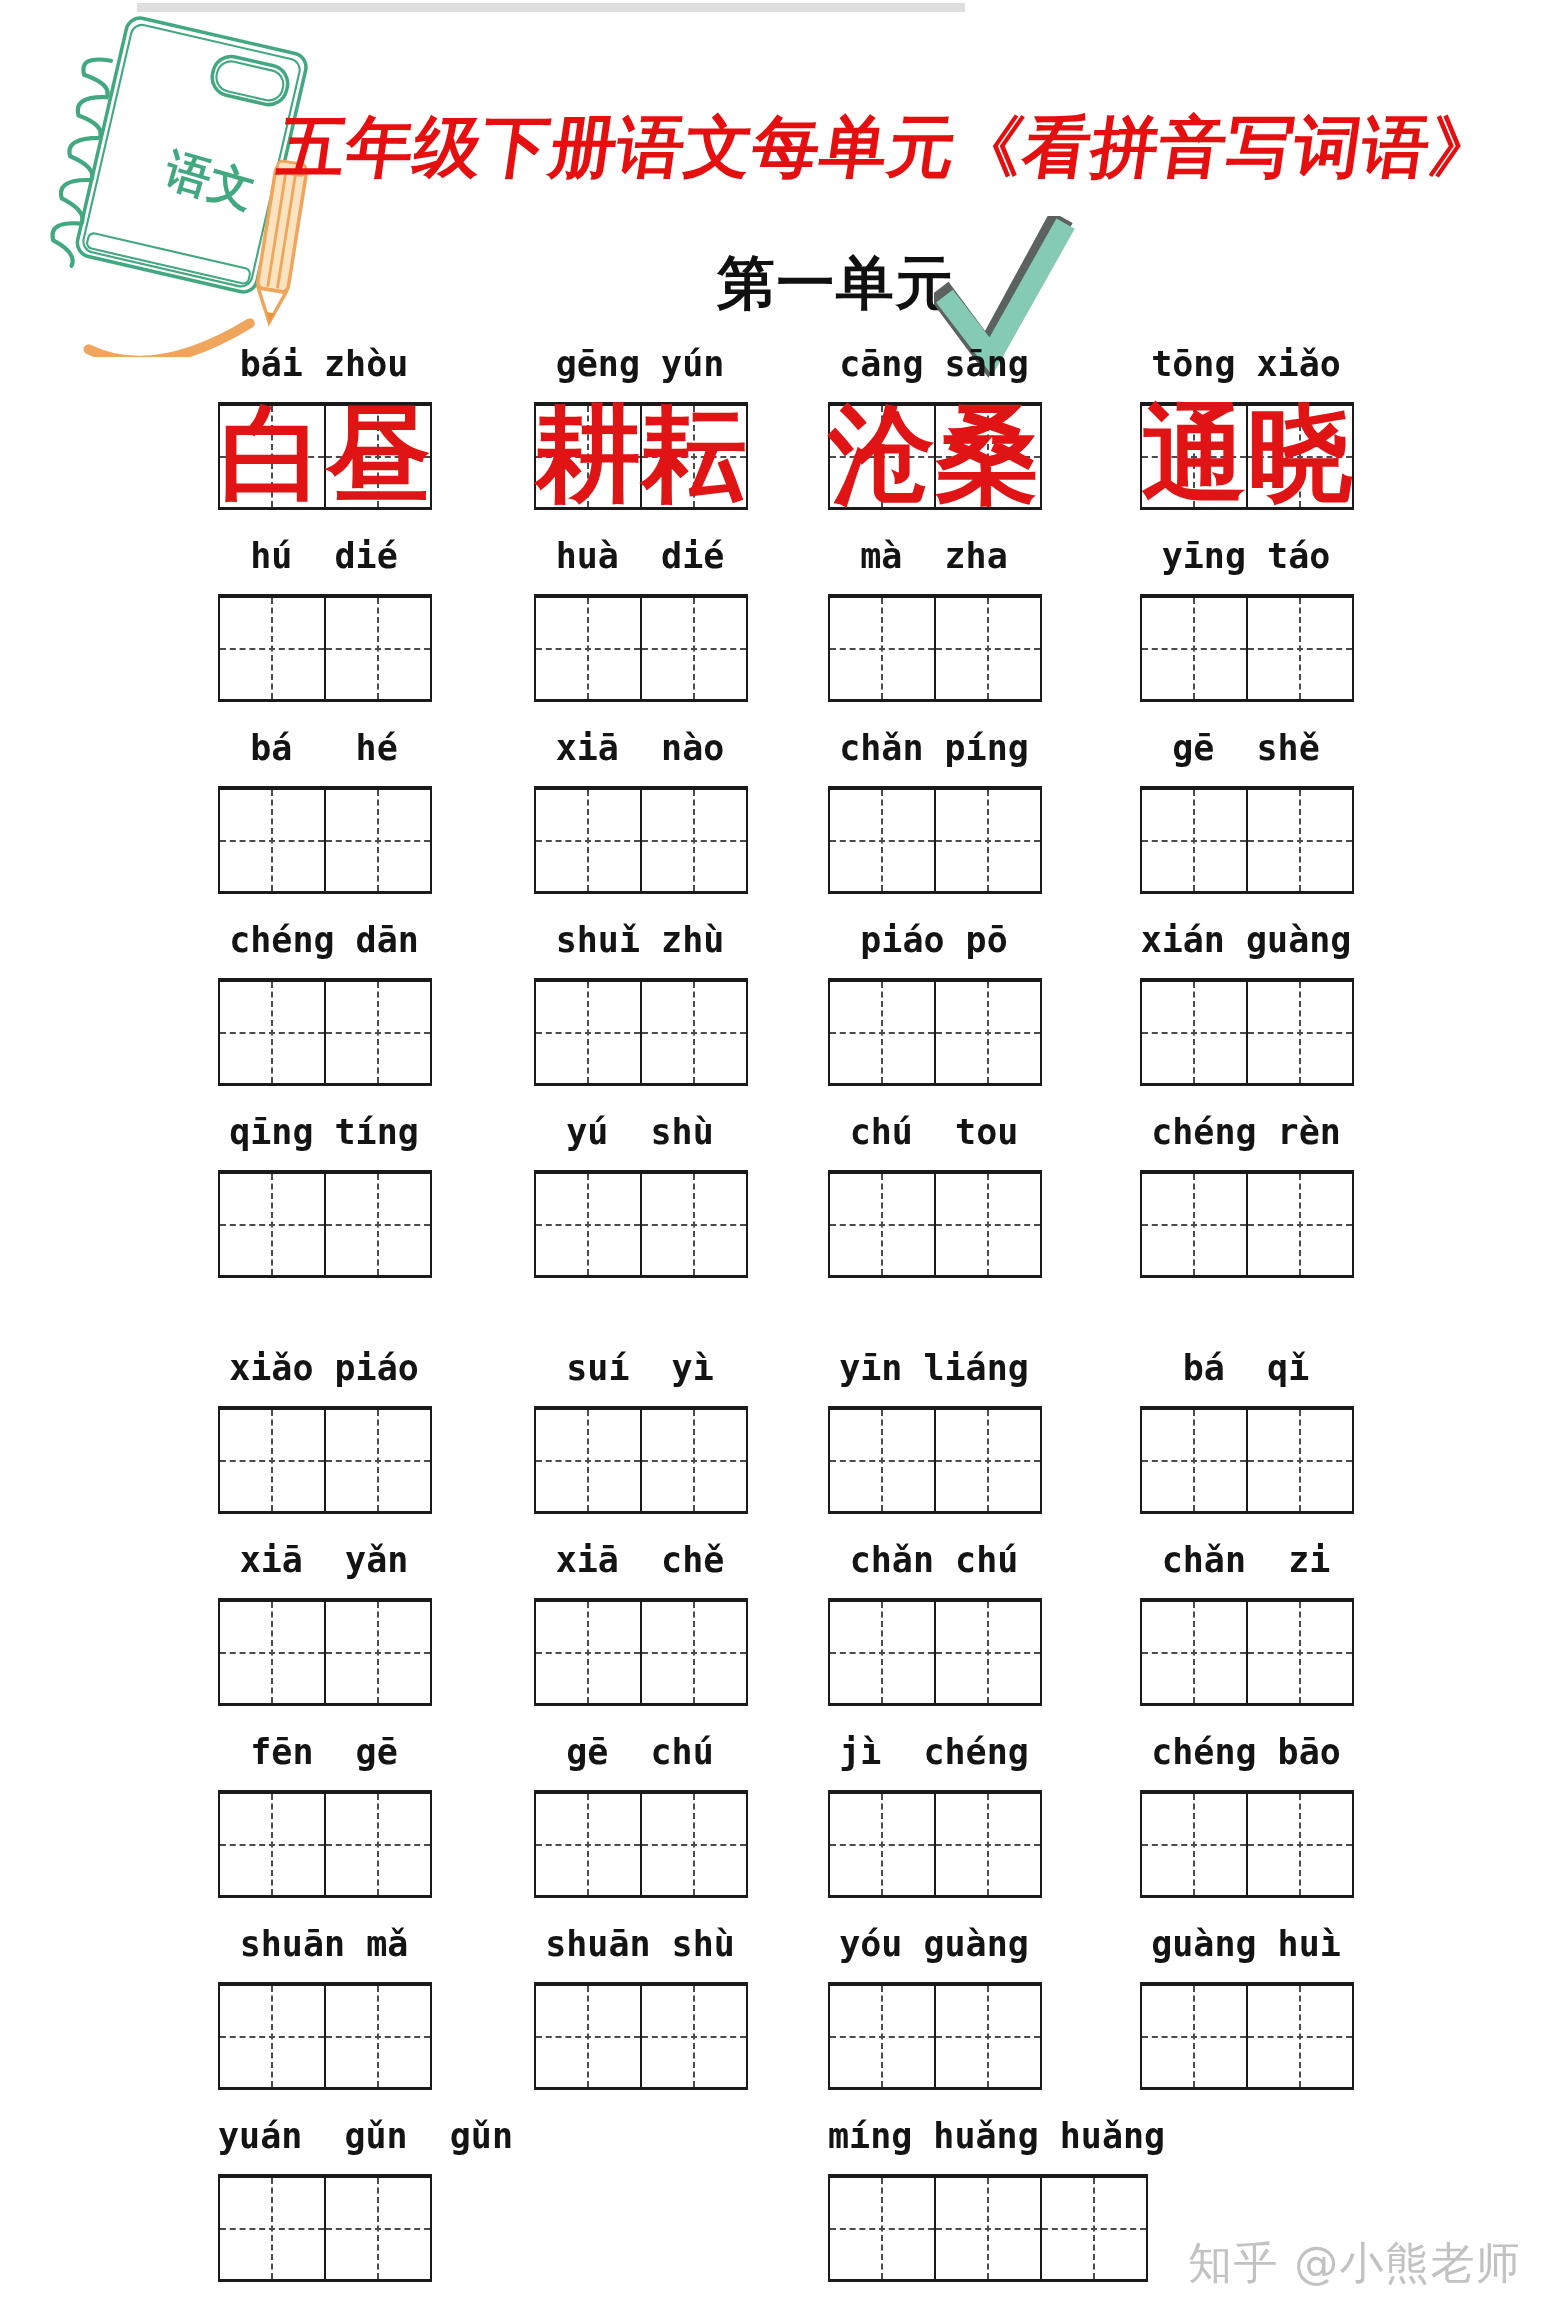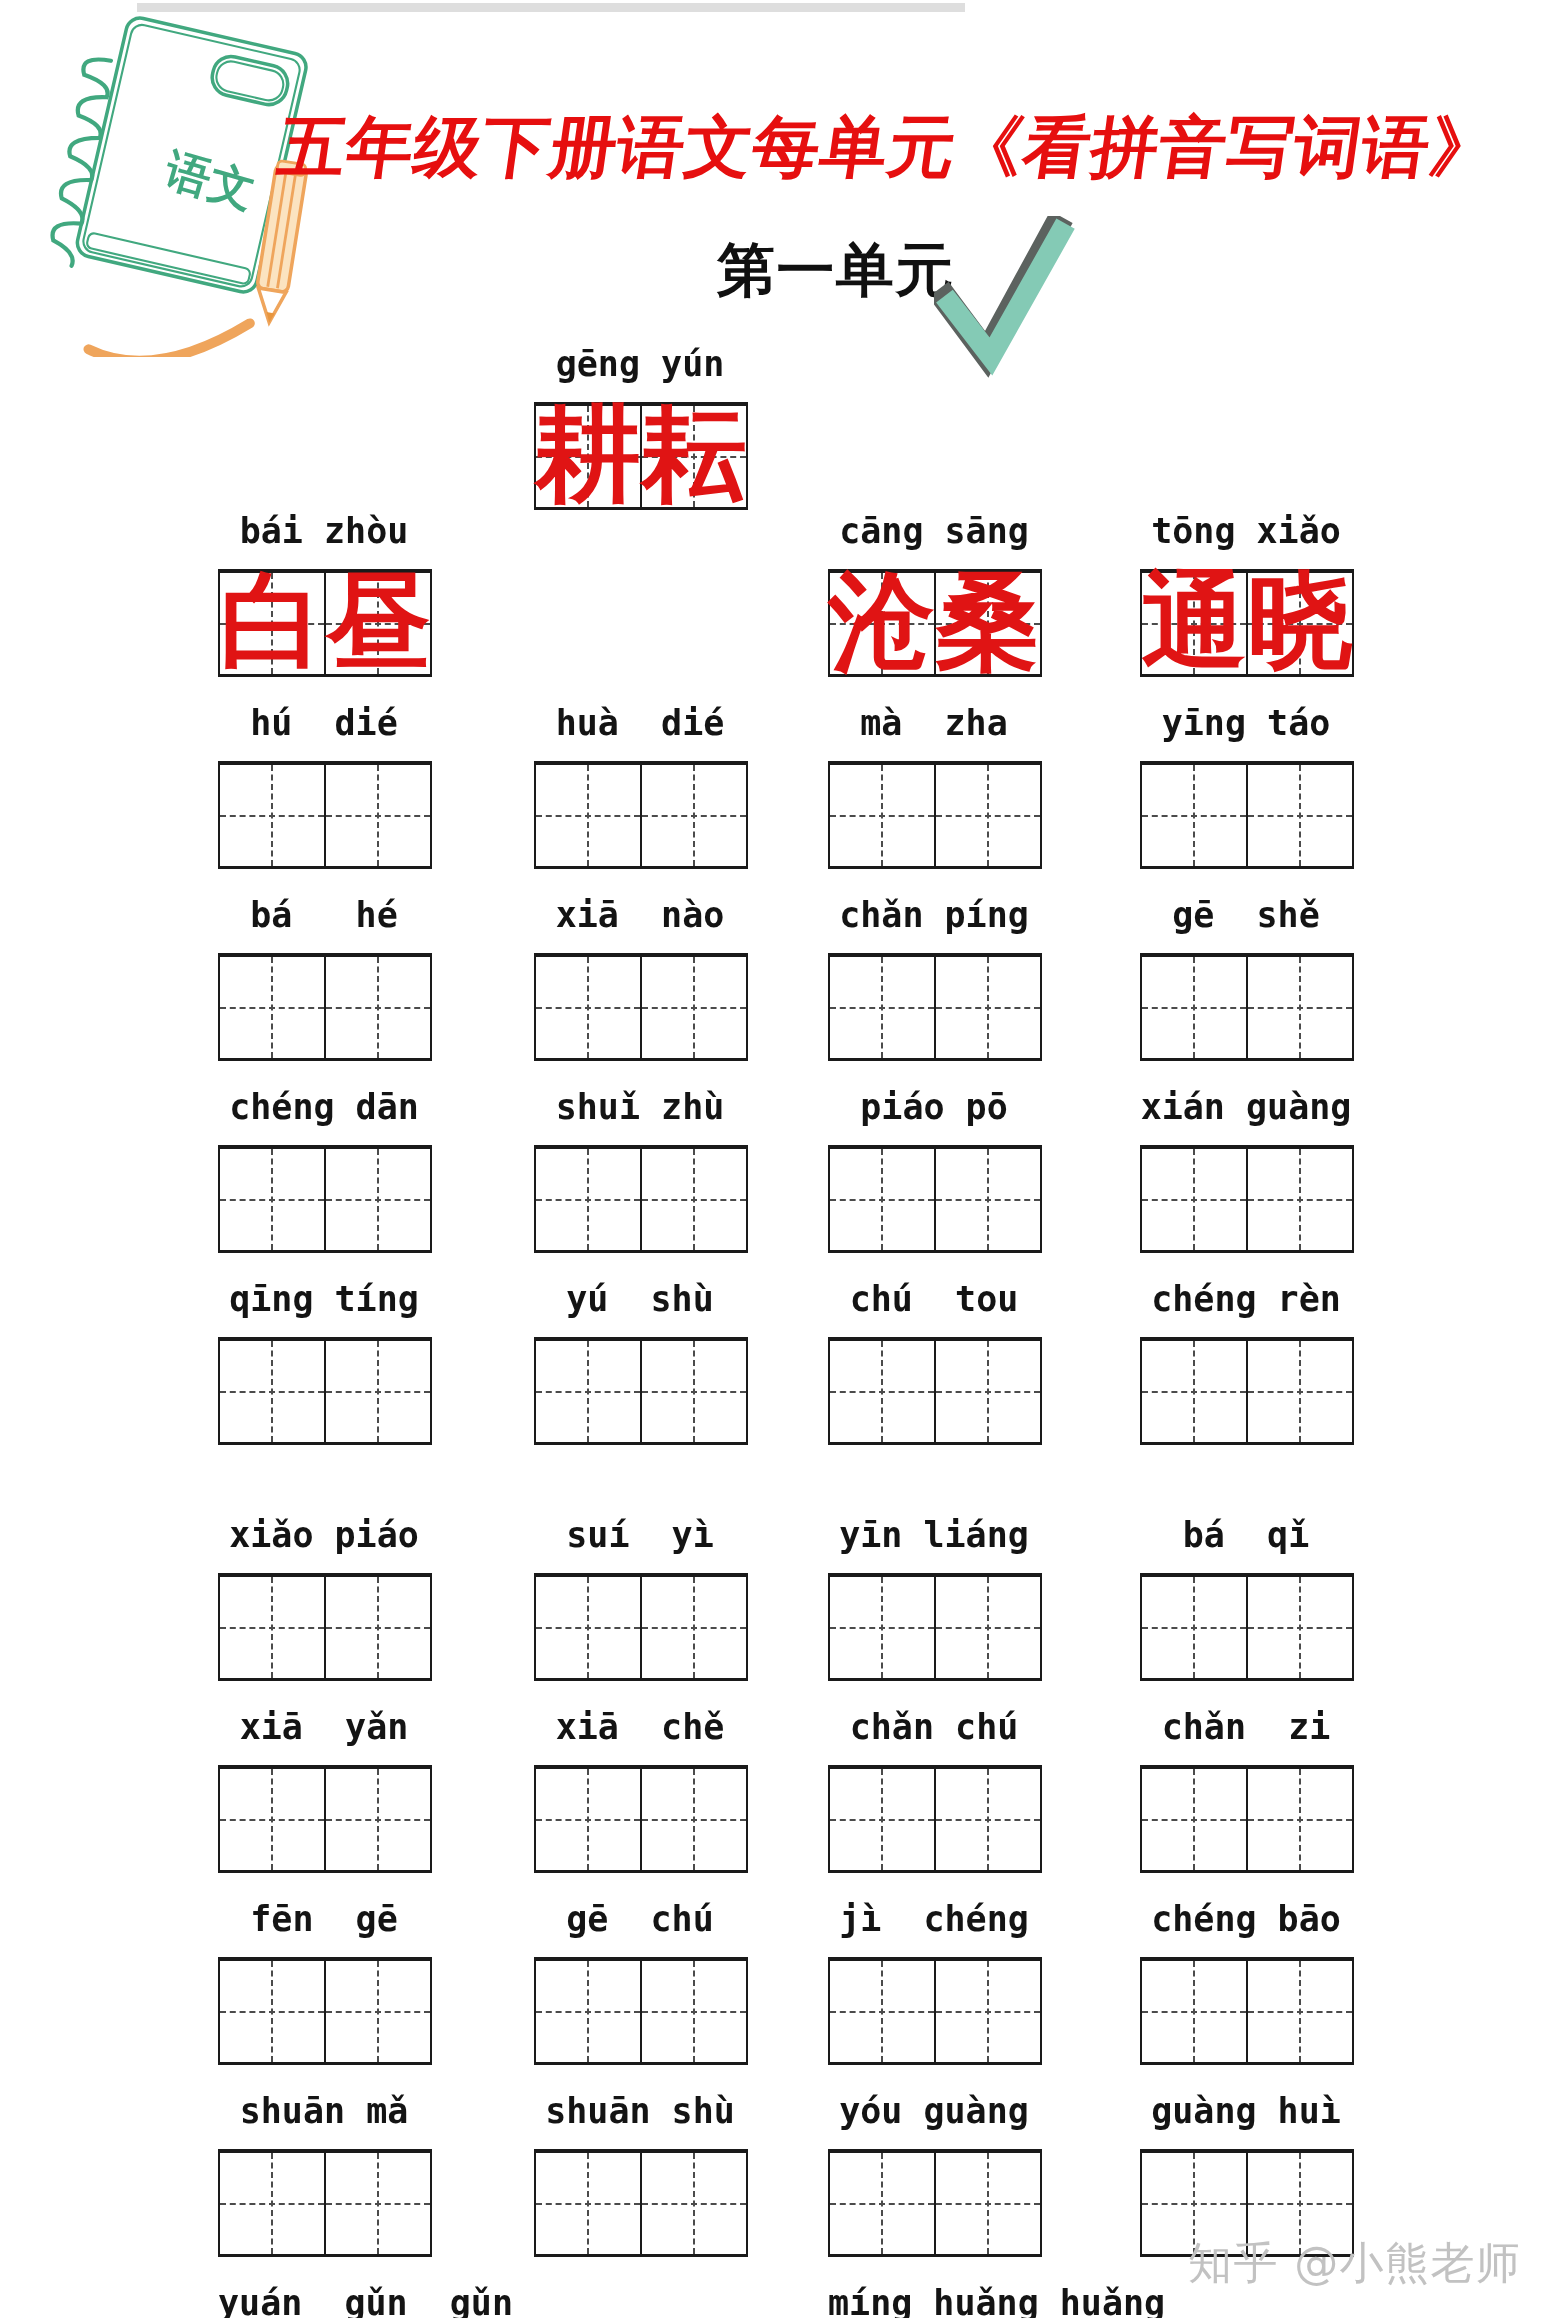--- a/index.html
+++ b/index.html
@@ -13,21 +13,21 @@
   }
   
   .logo-svg { position:absolute; left:28px; top:5.6px; width:309px; height:351px; }
   .title {
     position:absolute; left:279px; top:102px; margin:0;
     font-size:67px; font-weight:bold; white-space:nowrap;
     color:var(--title-red,#e60f0f);
     transform:skewX(-8deg); letter-spacing:0.7px;
   }
   .section-heading {
-    position:absolute; left:717px; top:232px; font-size:58px; font-weight:bold;
+    position:absolute; left:717px; top:245px; font-size:58px; font-weight:bold;
     color:#101010; letter-spacing:1.4px; white-space:nowrap;
   }
   .checkmark-svg { position:absolute; left:934px; top:216px; width:144px; height:172px; }
   
   .rows { position:absolute; left:218px; top:343px; display:flex; flex-direction:column; }
   .word-row { display:grid; grid-template-columns:316px 294px 312px 225px; margin-bottom:25px; }
   .word-row.section-gap { margin-top:44px; }
   .pinyin {
     width:212px; height:42px; line-height:42px; margin-bottom:17px;
     font-family:"DejaVu Sans Mono", monospace; font-weight:bold; font-size:35px;
@@ -100,42 +100,42 @@
 
   <div class="section-heading">第一单元</div>
 
   <svg class="checkmark-svg" viewBox="0 0 205 245">
     <path d="M22,124 L80,202 L178,22" fill="none" stroke="#5c625f" stroke-width="36" stroke-linecap="square" transform="translate(-5,-5)"></path>
     <path d="M24,126 L81,200 L180,24" fill="none" stroke="#84cab5" stroke-width="30" stroke-linecap="square"></path>
   </svg>
 
   <div id="rows" class="rows">
       <div class="word-row">
+        <div class="word-block" style="grid-column: 1;">
+          <div class="pinyin">bái zhòu</div>
+          <div class="char-box">
+            <div class="grid-cell">
+              <span class="answer-char">白</span>
+            </div>
+            <div class="grid-cell">
+              <span class="answer-char">昼</span>
+            </div>
+          </div>
+        </div>
         <div class="word-block" style="grid-column: 2;">
           <div class="pinyin">gēng yún</div>
           <div class="char-box">
             <div class="grid-cell">
               <span class="answer-char">耕</span>
             </div>
             <div class="grid-cell">
               <span class="answer-char">耘</span>
             </div>
           </div>
         </div>
-        <div class="word-block" style="grid-column: 1;">
-          <div class="pinyin">bái zhòu</div>
-          <div class="char-box">
-            <div class="grid-cell">
-              <span class="answer-char">白</span>
-            </div>
-            <div class="grid-cell">
-              <span class="answer-char">昼</span>
-            </div>
-          </div>
-        </div>
         <div class="word-block" style="grid-column: 3;">
           <div class="pinyin">cāng sāng</div>
           <div class="char-box">
             <div class="grid-cell">
               <span class="answer-char">沧</span>
             </div>
             <div class="grid-cell">
               <span class="answer-char">桑</span>
             </div>
           </div>

